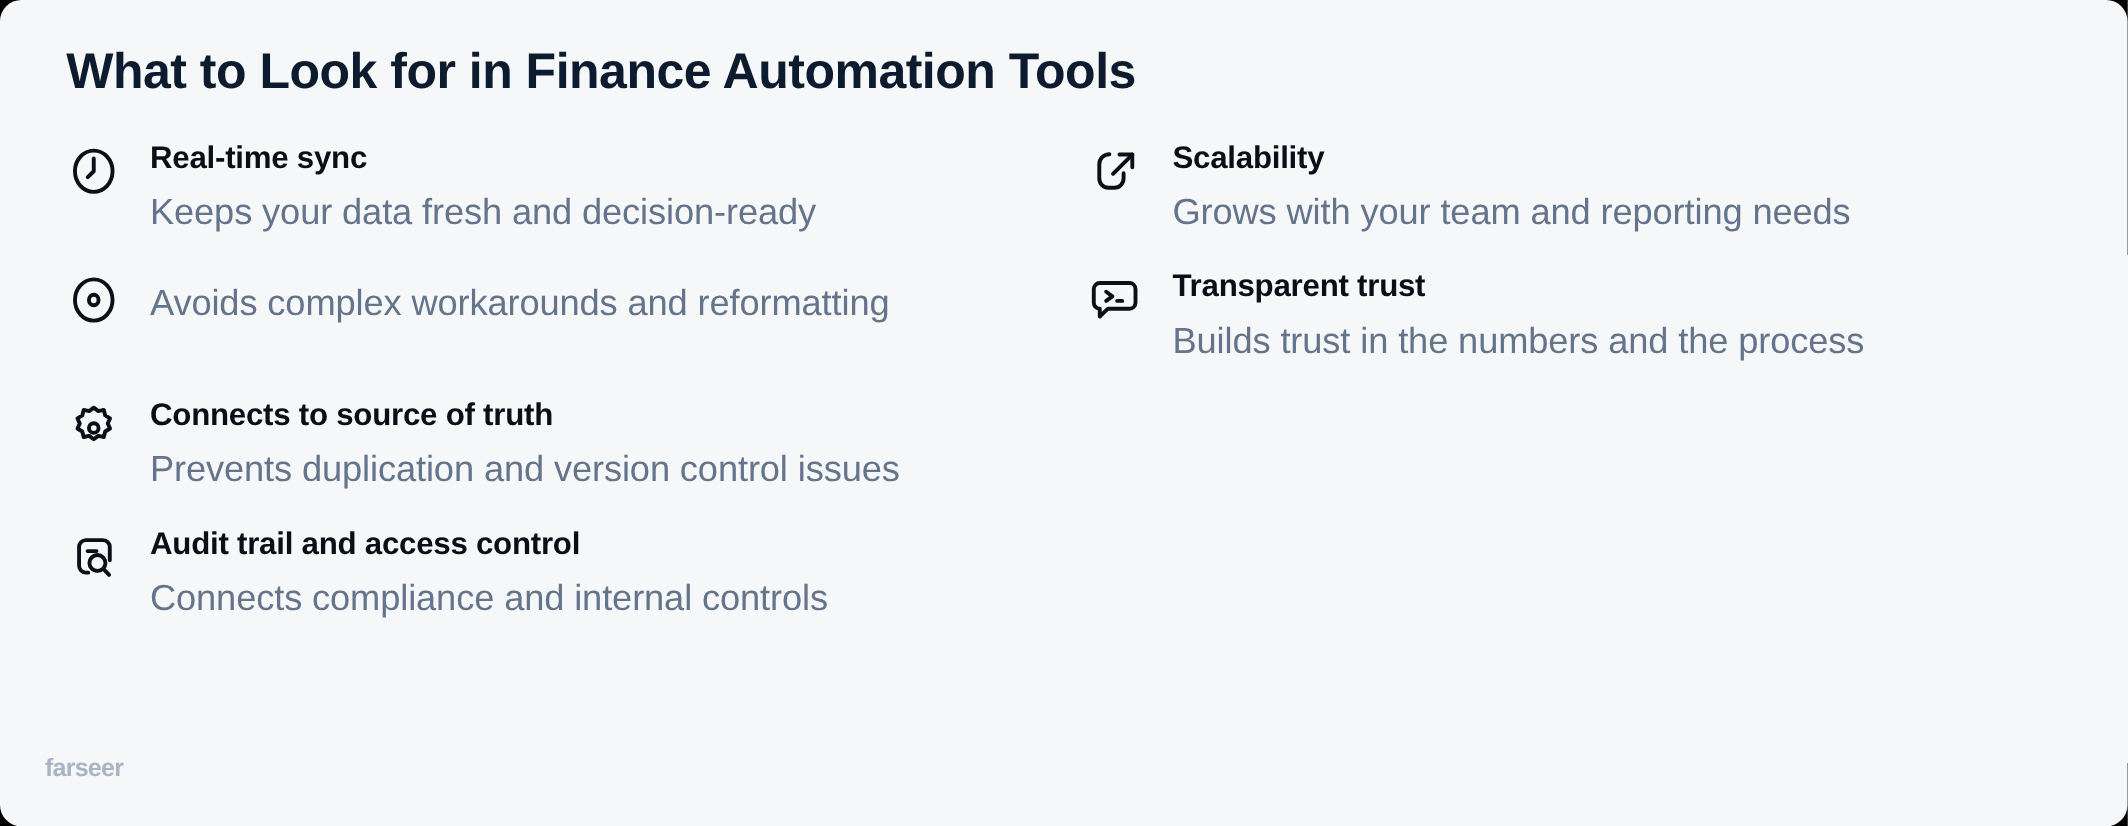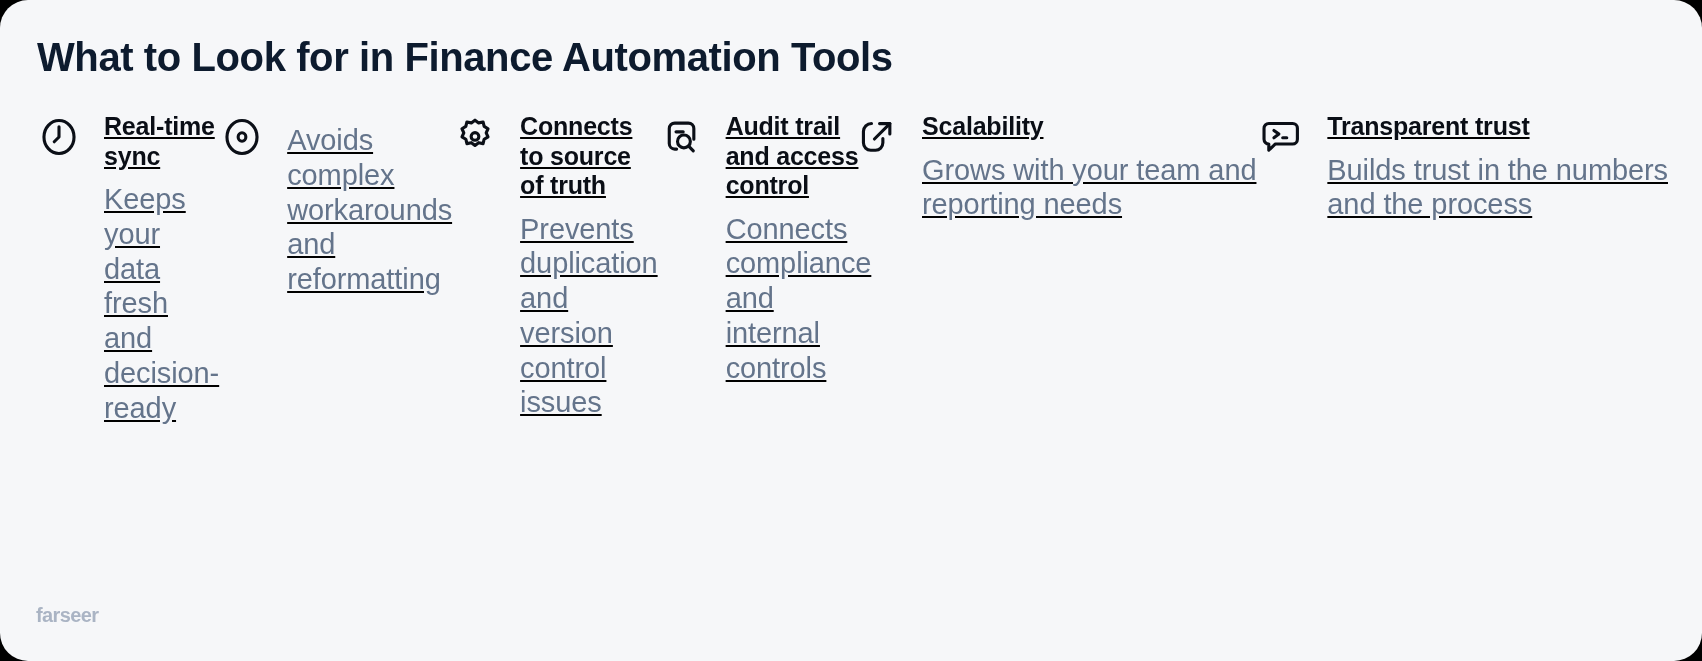--- a/index.html
+++ b/index.html
@@ -16,22 +16,22 @@
   }
 
   .card {
     position: absolute;
     left: 0;
     top: 0;
     width: 1702px;
     height: 661px;
     box-sizing: border-box;
     background: #f6f7f9;
-    border-radius: 28px;
-    padding: 34px 36px 0 36px;
+    border-radius: 17px;
+    padding: 34px 36px 0 52px;
     overflow: hidden;
   }
 
   .page-title {
     font-size: 40px;
     font-weight: 700;
     color: #0d1b2e;
     letter-spacing: -0.4px;
     line-height: 1.15;
     margin: 0 0 0 0;
@@ -41,22 +41,21 @@
   .features-grid {
     margin-top: 30px;
     display: grid;
     grid-template-columns: 818px 818px;
     column-gap: 0px;
     align-items: start;
   }
 
   .col {
     display: flex;
-    flex-direction: row;
-    text-decoration: underline;
+    flex-direction: column;
   }
 
   .feature {
     display: flex;
     align-items: flex-start;
     height: 103px;
   }
 
   .feature-icon {
     flex: 0 0 auto;

